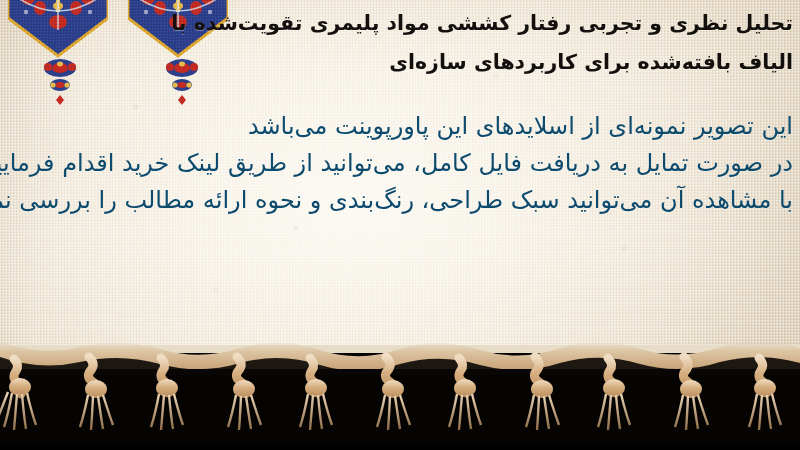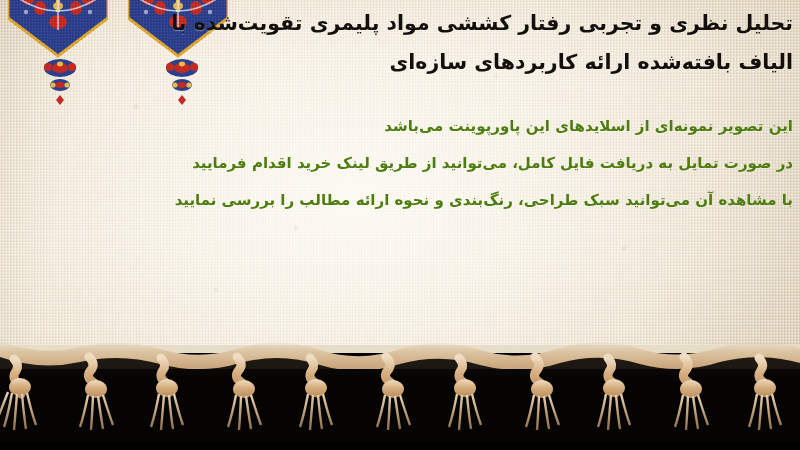--- a/index.html
+++ b/index.html
@@ -97,23 +97,23 @@
     letter-spacing: .1px;
     text-shadow: 0 1px 0 rgba(255,253,246,.35);
   }
   .body-block {
     position: absolute;
     top: 108px;
     right: 7px;
     width: 780px;
     text-align: right;
     direction: rtl;
-    color: #4d7c0f;
-    font-size: 15px;
-    font-weight: 700;
+    color: #0c4a6e;
+    font-size: 24px;
+    font-weight: 400;
     line-height: 37px;
     text-shadow: 0 1px 0 rgba(255,253,246,.30);
   }
   .body-line { display: block; white-space: nowrap; }
 
   
   .fringe-band {
     position: absolute;
     left: 0; bottom: 0;
     width: 800px; height: 108px;
@@ -259,21 +259,21 @@
         <ellipse cx="189" cy="85" rx="2.6" ry="2.6" fill="#e6bb4a"></ellipse>
         <path d="M182 95 l4 5 -4 5 -4 -5 Z" fill="#c32b22"></path>
       </g>
     </svg>
   </div>
 
   <div class="text-layer">
     <div class="title">
       <span>تحلیل نظری و تجربی رفتار کششی مواد پلیمری تقویت‌شده با</span>
       <br>
-      <span>الیاف بافته‌شده ارائه کاربردهای سازه‌ای</span>
+      <span>الیاف بافته‌شده برای کاربردهای سازه‌ای</span>
     </div>
     <div class="body-block">
       <span class="body-line">این تصویر نمونه‌ای از اسلایدهای این پاورپوینت می‌باشد</span>
       <span class="body-line">در صورت تمایل به دریافت فایل کامل، می‌توانید از طریق لینک خرید اقدام فرمایید</span>
       <span class="body-line">با مشاهده آن می‌توانید سبک طراحی، رنگ‌بندی و نحوه ارائه مطالب را بررسی نمایید</span>
     </div>
   </div>
 
   <div class="fringe-band">
     <div class="fringe-black"></div>

